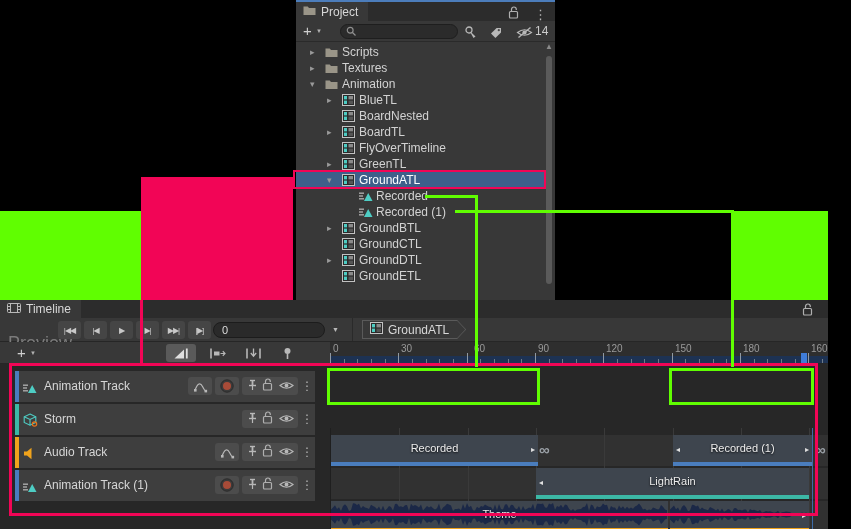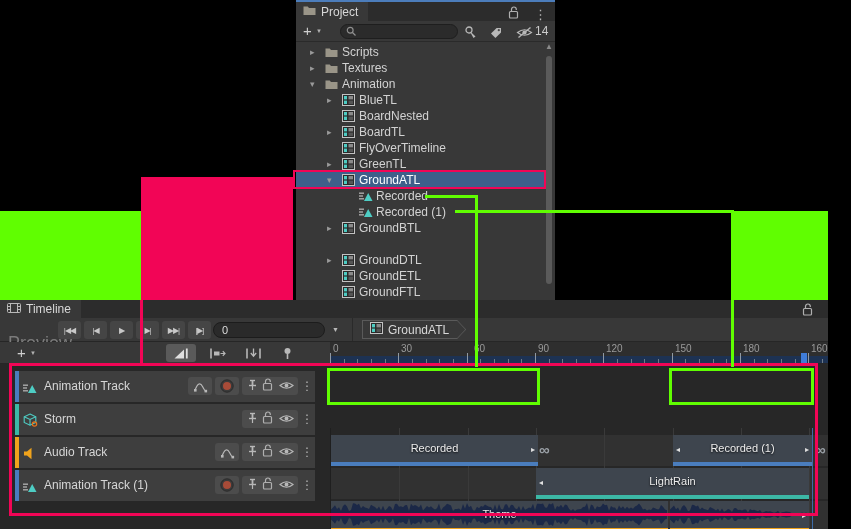--- a/index.html
+++ b/index.html
@@ -235,50 +235,50 @@
           <span class="arr" style="left: 31px;">▸</span>
           <span class="ticn" style="left: 46px;"><svg width="13" height="12" viewBox="0 0 13 12">
               <rect x="0.5" y="0.5" width="12" height="11" fill="#2b2b2b" stroke="#c2c2c2"></rect>
               <rect x="2" y="2" width="3" height="3.4" fill="#4ecdc4"></rect>
               <rect x="2" y="6.6" width="3" height="3.4" fill="#4ecdc4"></rect>
               <rect x="6.5" y="2" width="4.5" height="3.4" fill="#8a8a8a"></rect>
               <rect x="6.5" y="6.6" width="4.5" height="3.4" fill="#555555"></rect>
             </svg></span>
           <span class="tlabel" style="left: 63px;">GroundBTL</span>
         </div>
+        <div class="trow" style="top: 194px;">
+          <span class="ticn" style="left: 46px;"><svg width="13" height="12" viewBox="0 0 13 12">
+              <rect x="0.5" y="0.5" width="12" height="11" fill="#2b2b2b" stroke="#c2c2c2"></rect>
+              <rect x="2" y="2" width="3" height="3.4" fill="#4ecdc4"></rect>
+              <rect x="2" y="6.6" width="3" height="3.4" fill="#4ecdc4"></rect>
+              <rect x="6.5" y="2" width="4.5" height="3.4" fill="#8a8a8a"></rect>
+              <rect x="6.5" y="6.6" width="4.5" height="3.4" fill="#555555"></rect>
+            </svg></span>
+          <span class="tlabel" style="left: 63px;">GroundCTL</span>
+        </div>
         <div class="trow" style="top: 210px;">
           <span class="arr" style="left: 31px;">▸</span>
           <span class="ticn" style="left: 46px;"><svg width="13" height="12" viewBox="0 0 13 12">
               <rect x="0.5" y="0.5" width="12" height="11" fill="#2b2b2b" stroke="#c2c2c2"></rect>
               <rect x="2" y="2" width="3" height="3.4" fill="#4ecdc4"></rect>
               <rect x="2" y="6.6" width="3" height="3.4" fill="#4ecdc4"></rect>
               <rect x="6.5" y="2" width="4.5" height="3.4" fill="#8a8a8a"></rect>
               <rect x="6.5" y="6.6" width="4.5" height="3.4" fill="#555555"></rect>
             </svg></span>
           <span class="tlabel" style="left: 63px;">GroundDTL</span>
         </div>
         <div class="trow" style="top: 226px;">
           <span class="ticn" style="left: 46px;"><svg width="13" height="12" viewBox="0 0 13 12">
               <rect x="0.5" y="0.5" width="12" height="11" fill="#2b2b2b" stroke="#c2c2c2"></rect>
               <rect x="2" y="2" width="3" height="3.4" fill="#4ecdc4"></rect>
               <rect x="2" y="6.6" width="3" height="3.4" fill="#4ecdc4"></rect>
               <rect x="6.5" y="2" width="4.5" height="3.4" fill="#8a8a8a"></rect>
               <rect x="6.5" y="6.6" width="4.5" height="3.4" fill="#555555"></rect>
             </svg></span>
           <span class="tlabel" style="left: 63px;">GroundETL</span>
-        </div>
-        <div class="trow" style="top: 242px;">
-          <span class="ticn" style="left: 46px;"><svg width="13" height="12" viewBox="0 0 13 12">
-              <rect x="0.5" y="0.5" width="12" height="11" fill="#2b2b2b" stroke="#c2c2c2"></rect>
-              <rect x="2" y="2" width="3" height="3.4" fill="#4ecdc4"></rect>
-              <rect x="2" y="6.6" width="3" height="3.4" fill="#4ecdc4"></rect>
-              <rect x="6.5" y="2" width="4.5" height="3.4" fill="#8a8a8a"></rect>
-              <rect x="6.5" y="6.6" width="4.5" height="3.4" fill="#555555"></rect>
-            </svg></span>
-          <span class="tlabel" style="left: 63px;">GroundFTL</span>
         </div>
       </div>
     <div id="projScroll">
       <span class="uparr">▲</span>
       <div class="thumb"></div>
     </div>
   </section>
 
   <section class="panel" id="timelinePanel">
     <div class="tabstrip" id="tlTabstrip">

